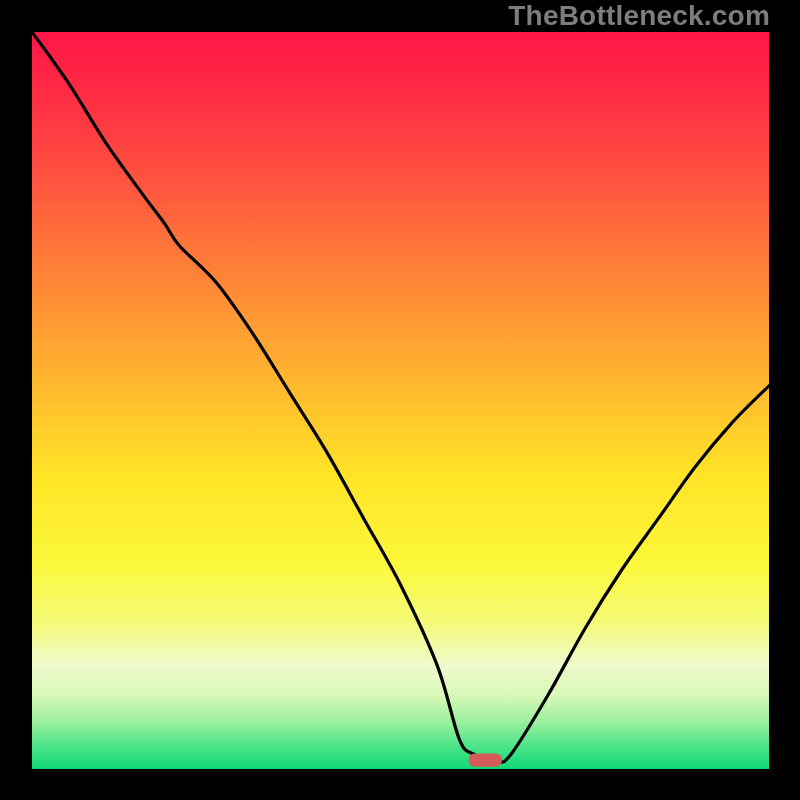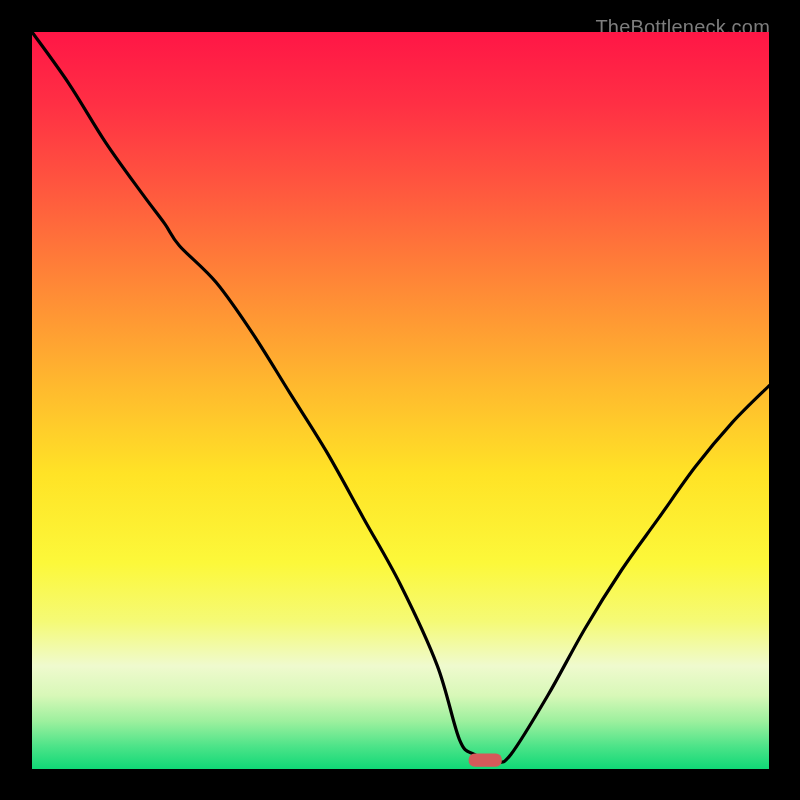--- a/index.html
+++ b/index.html
@@ -21,25 +21,25 @@
   .plot-area {
     position: absolute;
     left: 32px;
     top: 32px;
     width: 737px;
     height: 737px;
     overflow: hidden;
   }
   .watermark {
     position: absolute;
-    top: 16px;
+    top: 0;
     right: 30px;
     font-family: Arial, Helvetica, sans-serif;
-    font-size: 20px;
-    font-weight: 400;
+    font-size: 28px;
+    font-weight: 700;
     color: #7d7d7d;
     letter-spacing: 0.2px;
   }
   svg {
     display: block;
   }
 </style>
 </head>
 <body>
 

